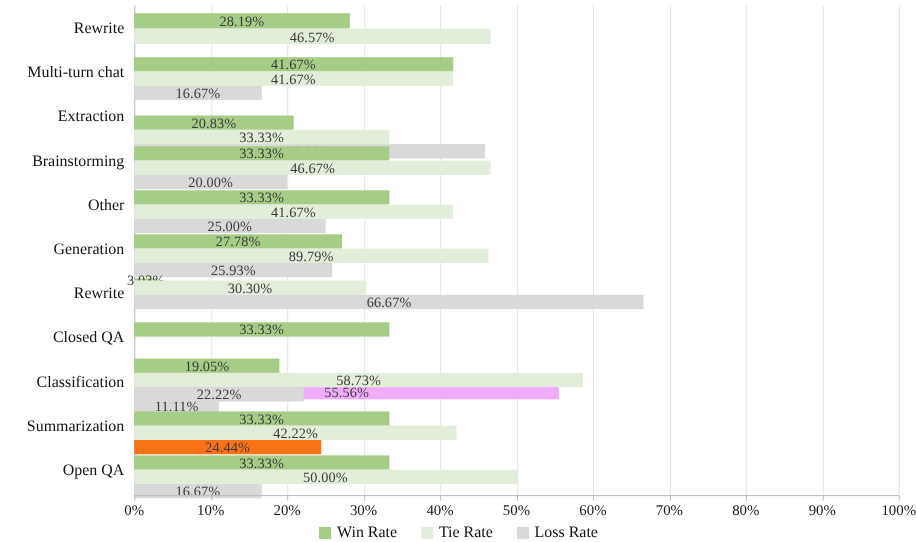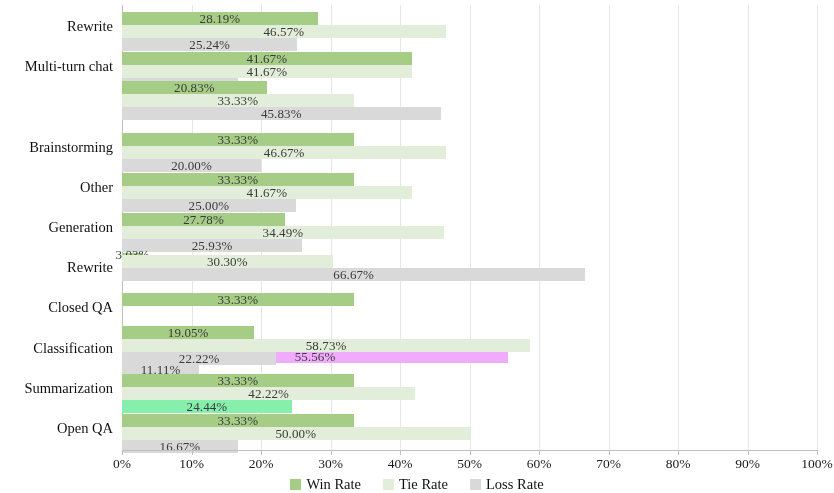--- a/index.html
+++ b/index.html
@@ -165,20 +165,21 @@
   }
 </style>
 </head>
 <body>
 
 <div id="chart-root">
 
   <div class="cat-labels">
       <div class="cat-label" style="top: 7px;">Rewrite</div>
       <div class="cat-label" style="top: 47.2px;">Multi-turn chat</div>
+      <div class="cat-label" style="top: 87.4px;">Extraction</div>
       <div class="cat-label" style="top: 127.6px;">Brainstorming</div>
       <div class="cat-label" style="top: 167.8px;">Other</div>
       <div class="cat-label" style="top: 208px; margin-left: 27px;">Generation</div>
       <div class="cat-label" style="top: 248.2px; padding-left: 41px;">Rewrite</div>
       <div class="cat-label" style="top: 288.4px;">Closed QA</div>
       <div class="cat-label" style="top: 328.6px;">Classification</div>
       <div class="cat-label" style="top: 368.8px;">Summarization</div>
       <div class="cat-label" style="top: 409px;">Open QA</div>
     </div>
 
@@ -197,36 +198,33 @@
         <div class="gridline" style="left: 695px;"></div>
       </div>
     <div class="rows">
         <div class="row" style="top: 7px;">
           <div class="seg" style="width: 195.921px; background: rgb(165, 205, 134); height: 28px;">
             <span class="seg-label">28.19%</span>
           </div>
           <div class="seg" style="width: 323.661px; background: rgb(226, 238, 217); height: 28px;">
             <span class="seg-label">46.57%</span>
           </div>
-          <div class="seg" style="width: 175.418px; background: rgb(217, 217, 217); height: 28px;">
-            <span class="seg-label">25.24%</span>
-          </div>
         </div>
         <div class="row" style="top: 47.2px;">
           <div class="seg" style="width: 289.606px; background: rgb(165, 205, 134); height: 28px;">
             <span class="seg-label">41.67%</span>
           </div>
           <div class="seg" style="width: 289.606px; background: rgb(226, 238, 217); height: 28px;">
             <span class="seg-label">41.67%</span>
           </div>
           <div class="seg" style="width: 115.856px; background: rgb(217, 217, 217); height: 28px;">
             <span class="seg-label">16.67%</span>
           </div>
         </div>
-        <div class="row" style="top: 76px; text-align: center;">
+        <div class="row" style="top: 100px; text-align: center;">
           <div class="seg" style="width: 144.768px; background: rgb(165, 205, 134); height: 28px;">
             <span class="seg-label">20.83%</span>
           </div>
           <div class="seg" style="width: 231.643px; background: rgb(226, 238, 217); height: 28px;">
             <span class="seg-label">33.33%</span>
           </div>
           <div class="seg" style="width: 318.519px; background: rgb(217, 217, 217); height: 28px;">
             <span class="seg-label">45.83%</span>
           </div>
         </div>
@@ -246,25 +244,25 @@
             <span class="seg-label">33.33%</span>
           </div>
           <div class="seg" style="width: 289.606px; background: rgb(226, 238, 217); height: 28px;">
             <span class="seg-label">41.67%</span>
           </div>
           <div class="seg" style="width: 173.75px; background: rgb(217, 217, 217); height: 28px;">
             <span class="seg-label">25.00%</span>
           </div>
         </div>
         <div class="row" style="top: 208px;">
-          <div class="seg" style="width: 163px; background: rgb(165, 205, 134); height: 28px;">
+          <div class="seg" style="width: 189px; background: rgb(165, 205, 134); height: 28px;">
             <span class="seg-label">27.78%</span>
           </div>
           <div class="seg" style="width: 321.785px; background: rgb(226, 238, 217); height: 28px;">
-            <span class="seg-label">34.49%</span>
+            <span class="seg-label">89.79%</span>
           </div>
           <div class="seg" style="width: 180.213px; background: rgb(217, 217, 217); height: 28px;">
             <span class="seg-label">25.93%</span>
           </div>
         </div>
         <div class="row" style="top: 248.2px;">
           <div class="seg tiny" style="width: 21.0585px; background: rgb(165, 205, 134); height: 28px;">
             <span class="seg-label">3.03%</span>
           </div>
           <div class="seg" style="width: 210.585px; background: rgb(226, 238, 217); height: 28px;">
@@ -296,21 +294,21 @@
             <span class="seg-label">22.22%</span>
           </div>
         </div>
         <div class="row" style="top: 368.8px;">
           <div class="seg" style="width: 231.643px; background: rgb(165, 205, 134); height: 28px;">
             <span class="seg-label">33.33%</span>
           </div>
           <div class="seg" style="width: 293.429px; background: rgb(226, 238, 217); height: 28px;">
             <span class="seg-label">42.22%</span>
           </div>
-          <div class="seg" style="width: 169.858px; background: #86efac; height: 28px;">
+          <div class="seg" style="width: 169.858px; background: #f97316; height: 28px;">
             <span class="seg-label">24.44%</span>
           </div>
         </div>
         <div class="row" style="top: 409px;">
           <div class="seg" style="width: 231.643px; background: rgb(165, 205, 134); height: 28px;">
             <span class="seg-label">33.33%</span>
           </div>
           <div class="seg" style="width: 347.5px; background: rgb(226, 238, 217); height: 28px;">
             <span class="seg-label">50.00%</span>
           </div>

